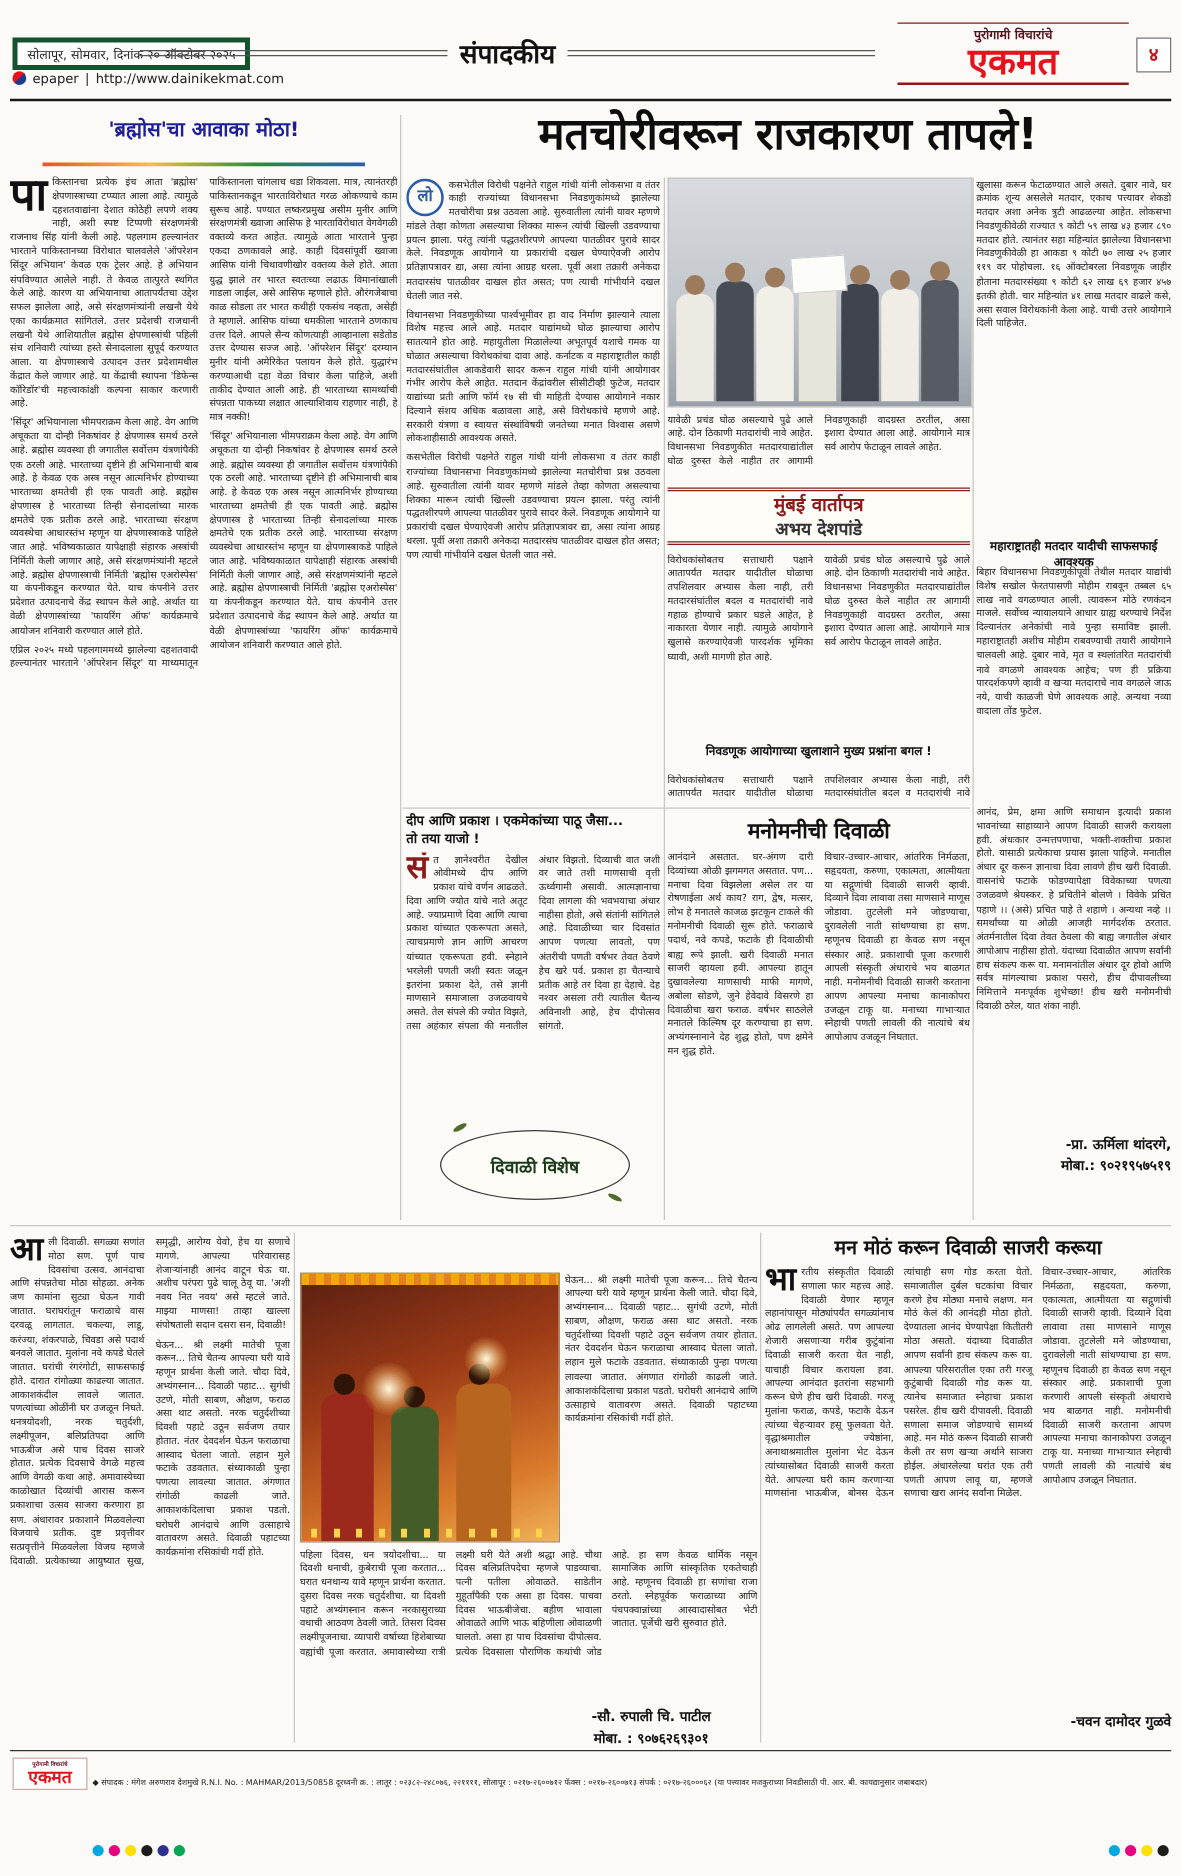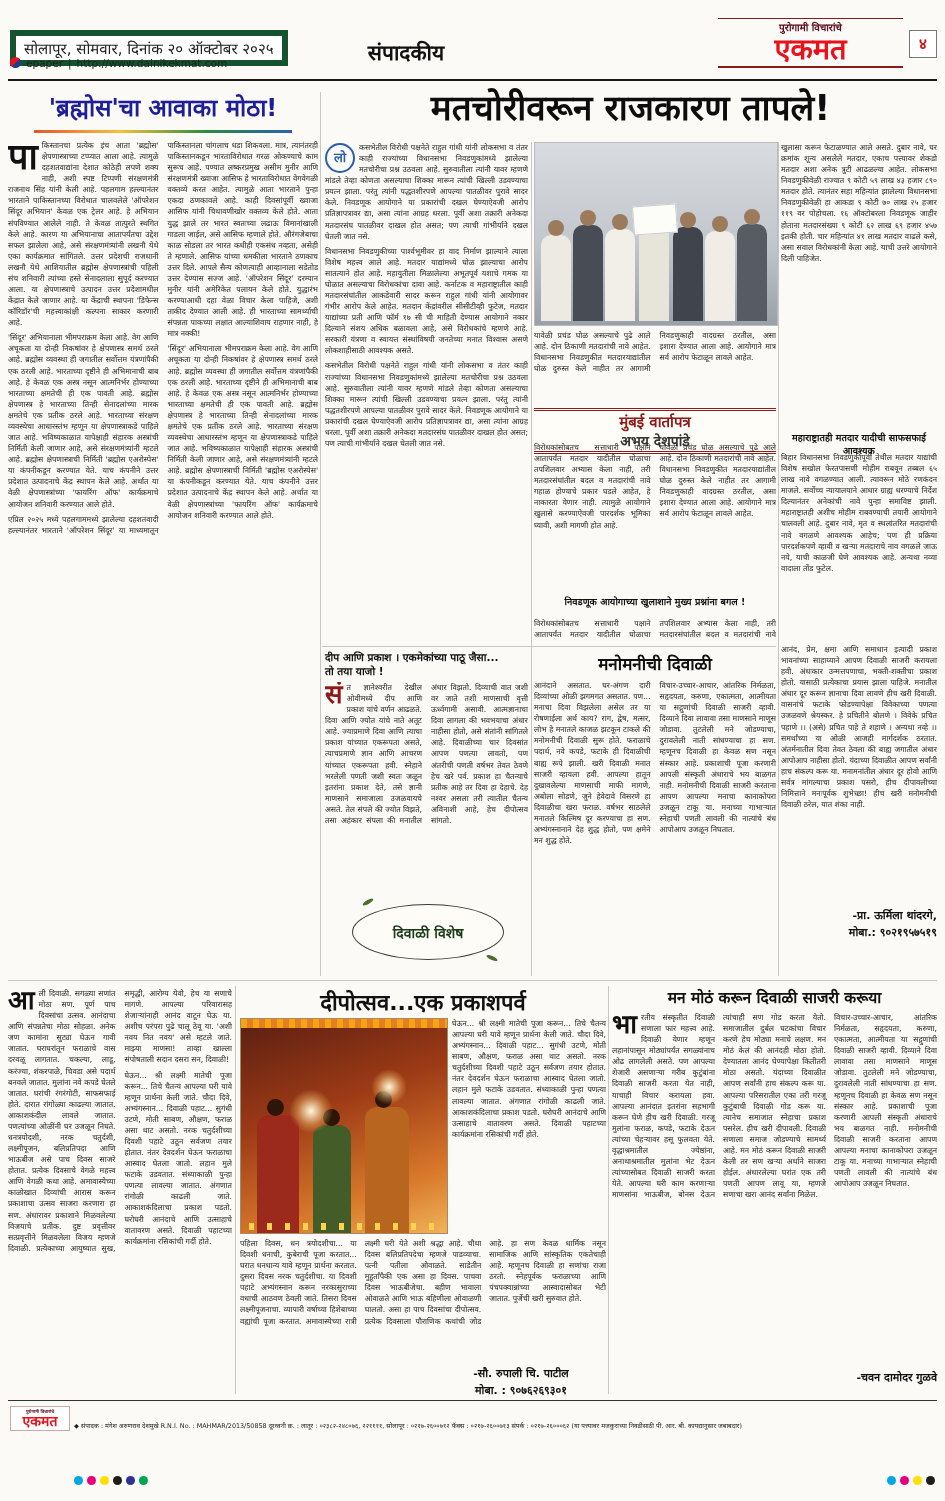--- a/index.html
+++ b/index.html
@@ -1,20 +1,20 @@
 <!DOCTYPE html>
 <html><head>
 <meta charset="utf-8">
 <style>
   html,body{margin:0;padding:0;background:#e8e8e4;}
   .page{position:relative;width:945px;height:1501px;margin:0 auto;background:#fbfaf6;
         font-family:"DejaVu Sans",sans-serif;color:#1c1c1c;overflow:hidden;}
   
-  .dateline{position:absolute;left:10px;top:30px;border:6px solid #14532d;padding:2px 8px;font-size:15px;color:#222;background:#fff;}
-  .title-row{position:absolute;left:112px;top:26px;width:588px;height:32px;display:flex;align-items:center;gap:10px;flex-direction:column;}
+  .dateline{position:absolute;left:10px;top:30px;border:4px solid #14532d;padding:2px 8px;font-size:10px;color:#222;background:#fff;}
+  .title-row{position:absolute;left:112px;top:26px;width:588px;height:32px;display:flex;align-items:center;gap:10px;}
   .hline{flex:1;height:3px;border-top:1px solid #555;border-bottom:1px solid #555;}
   .section-title{font-size:21px;font-weight:700;color:#111;white-space:nowrap;}
   .masthead{position:absolute;right:42px;top:18px;width:185px;text-align:center;border-top:1px solid #8b1a1a;border-bottom:2px solid #8b1a1a;padding:1px 0 2px;}
   .masthead .tagline{font-size:10px;font-weight:700;color:#5a1020;}
   .masthead .brand{font-size:29px;font-weight:800;color:#e8111c;line-height:1.05;}
   .pagenum{position:absolute;right:8px;top:30px;width:26px;height:26px;border:1px solid #777;text-align:center;line-height:26px;font-size:15px;font-weight:700;color:#c4161c;background:#fff;}
   .epaper-row{position:absolute;left:10px;top:57px;font-size:10.5px;color:#222;display:flex;align-items:flex-start;gap:5px;}
   .epaper-icon{width:11px;height:11px;border-radius:50%;background:linear-gradient(135deg,#e8111c 50%,#1d3c8f 50%);display:inline-block;}
   .hr-bold{position:absolute;left:8px;top:79px;width:929px;border-top:2px solid #1a1a1a;}
   
@@ -24,29 +24,29 @@
   .t{position:absolute;font-size:7.7px;line-height:1.44;text-align:justify;color:#1d1d1d;overflow:hidden;}
   .t .p{margin:0 0 4px 0;}
   .cols2{column-count:2;column-gap:9px;}
   .cols3{column-count:3;column-gap:8px;}
   .dropcap{float:left;font-weight:700;line-height:0.9;margin:1px 4px 0 0;}
   .dc-big{font-size:36px;color:#111;}
   .dc-med{font-size:26px;color:#111;}
   .dc-red{font-size:26px;color:#8b1a1a;}
   .dc-circle{float:left;width:26px;height:26px;border:2px solid #2a5caa;border-radius:50%;color:#2a5caa;font-weight:700;font-size:13px;display:flex;align-items:center;justify-content:center;margin:1px 4px 1px 0;}
   
-  .hl-brahmos{position:absolute;left:8px;top:94px;width:310px;text-align:center;font-size:24px;font-weight:800;color:#1e1e96;line-height:1.2;}
+  .hl-brahmos{position:absolute;left:8px;top:94px;width:310px;text-align:center;font-size:16px;font-weight:800;color:#1e1e96;line-height:1.2;}
   .hl-underline{position:absolute;left:34px;top:130px;width:258px;height:3px;background:linear-gradient(90deg,#e8552a,#f5c13d,#2b8a3e,#2b5fb0);}
   .hl-main{position:absolute;left:324px;top:88px;width:613px;text-align:center;font-size:35px;font-weight:800;color:#0d0d0d;line-height:1.15;}
   .hl-mid{position:absolute;font-weight:800;color:#111;text-align:center;}
   .crosshead{position:absolute;font-size:9.5px;font-weight:700;color:#111;text-align:center;line-height:1.3;}
   .subhead-b{position:absolute;font-size:9.5px;font-weight:700;color:#111;text-align:center;line-height:1.35;}
   .byline{position:absolute;font-size:11px;font-weight:700;color:#111;line-height:1.5;}
   
-  .vbox{position:absolute;left:534px;top:408px;width:242px;height:46px;border-top:3px double #8b1a1a;border-bottom:3px double #8b1a1a;background:#fffdf8;text-align:center;padding-top:3px;box-sizing:border-box;}
+  .vbox{position:absolute;left:534px;top:390px;width:242px;height:46px;border-top:3px double #8b1a1a;border-bottom:3px double #8b1a1a;background:#fffdf8;text-align:center;padding-top:3px;box-sizing:border-box;}
   .vbox .vt{font-size:15px;font-weight:800;color:#8b1a1a;line-height:1.1;}
   .vbox .va{font-size:14px;color:#333;font-weight:700;}
   
   .badge{position:absolute;left:352px;top:904px;width:150px;height:54px;border:1.5px solid #3a3a3a;border-radius:50%;display:flex;align-items:center;justify-content:center;font-size:14px;font-weight:800;color:#1b3b1b;background:#fdfcf7;}
   .leaf{position:absolute;width:12px;height:4px;background:#4f6b2e;border-radius:50%;}
   
   .photo1{position:absolute;left:534px;top:142px;width:242px;height:182px;background:linear-gradient(180deg,#d8dbdf 0%,#c2c7cd 55%,#9aa0a8 100%);overflow:hidden;border:1px solid #bbb;}
   .pfig{position:absolute;bottom:4px;width:30px;border-radius:10px 10px 0 0;}
   .pfig::before{content:"";position:absolute;top:-15px;left:7px;width:16px;height:16px;border-radius:50%;background:#9c7a5c;}
   .photo1 .pfig:nth-of-type(1){left:6px;height:86px;background:#eceae3;}
@@ -193,21 +193,20 @@
     <div class="p">आनंदाने असतात. घर-अंगण दारी दिव्यांच्या ओळी झगमगत असतात. पण... मनाचा दिवा विझलेला असेल तर या रोषणाईला अर्थ काय? राग, द्वेष, मत्सर, लोभ हे मनातले काजळ झटकून टाकले की मनोमनीची दिवाळी सुरू होते. फराळाचे पदार्थ, नवे कपडे, फटाके ही दिवाळीची बाह्य रूपे झाली. खरी दिवाळी मनात साजरी व्हायला हवी. आपल्या हातून दुखावलेल्या माणसाची माफी मागणे, अबोला सोडणे, जुने हेवेदावे विसरणे हा दिवाळीचा खरा फराळ. वर्षभर साठलेले मनातले किल्मिष दूर करण्याचा हा सण. अभ्यंगस्नानाने देह शुद्ध होतो, पण क्षमेने मन शुद्ध होते.</div>
     <div class="p">विचार-उच्चार-आचार, आंतरिक निर्मळता, सहृदयता, करुणा, एकात्मता, आत्मीयता या सद्गुणांची दिवाळी साजरी व्हावी. दिव्याने दिवा लावावा तसा माणसाने माणूस जोडावा. तुटलेली मने जोडण्याचा, दुरावलेली नाती सांधण्याचा हा सण. म्हणूनच दिवाळी हा केवळ सण नसून संस्कार आहे. प्रकाशाची पूजा करणारी आपली संस्कृती अंधाराचे भय बाळगत नाही. मनोमनीची दिवाळी साजरी करताना आपण आपल्या मनाचा कानाकोपरा उजळून टाकू या. मनाच्या गाभाऱ्यात स्नेहाची पणती लावली की नात्यांचे बंध आपोआप उजळून निघतात.</div>
   </div>
 
   <div class="t cols2" style="left:8px;top:988px;width:224px;height:406px;">
     <span class="dropcap dc-med">आ</span>
     <div class="p">ली दिवाळी. सगळ्या सणांत मोठा सण. पूर्ण पाच दिवसांचा उत्सव. आनंदाचा आणि संपन्नतेचा मोठा सोहळा. अनेक जण कामांना सुट्या घेऊन गावी जातात. घराघरांतून फराळाचे वास दरवळू लागतात. चकल्या, लाडू, करंज्या, शंकरपाळे, चिवडा असे पदार्थ बनवले जातात. मुलांना नवे कपडे घेतले जातात. घरांची रंगरंगोटी, साफसफाई होते. दारात रांगोळ्या काढल्या जातात. आकाशकंदील लावले जातात. पणत्यांच्या ओळींनी घर उजळून निघते. धनत्रयोदशी, नरक चतुर्दशी, लक्ष्मीपूजन, बलिप्रतिपदा आणि भाऊबीज असे पाच दिवस साजरे होतात. प्रत्येक दिवसाचे वेगळे महत्त्व आणि वेगळी कथा आहे. अमावास्येच्या काळोखात दिव्यांची आरास करून प्रकाशाचा उत्सव साजरा करणारा हा सण. अंधारावर प्रकाशाने मिळवलेल्या विजयाचे प्रतीक. दुष्ट प्रवृत्तीवर सत्प्रवृत्तीने मिळवलेला विजय म्हणजे दिवाळी. प्रत्येकाच्या आयुष्यात सुख, समृद्धी, आरोग्य येवो, हेच या सणाचे मागणे. आपल्या परिवारासह शेजाऱ्यांनाही आनंद वाटून घेऊ या. अशीच परंपरा पुढे चालू ठेवू या. 'अशी नवय नित नवय' असे म्हटले जाते. माझ्या माणसा! ताव्हा खाल्ला संपोषताली सदान दसरा सन, दिवाळी!</div>
     <div class="p">घेऊन... श्री लक्ष्मी मातेची पूजा करून... तिचे चैतन्य आपल्या घरी यावे म्हणून प्रार्थना केली जाते. चौदा दिवे, अभ्यंगस्नान... दिवाळी पहाट... सुगंधी उटणे, मोती साबण, औक्षण, फराळ असा थाट असतो. नरक चतुर्दशीच्या दिवशी पहाटे उठून सर्वजण तयार होतात. नंतर देवदर्शन घेऊन फराळाचा आस्वाद घेतला जातो. लहान मुले फटाके उडवतात. संध्याकाळी पुन्हा पणत्या लावल्या जातात. अंगणात रांगोळी काढली जाते. आकाशकंदिलाचा प्रकाश पडतो. घरोघरी आनंदाचे आणि उत्साहाचे वातावरण असते. दिवाळी पहाटच्या कार्यक्रमांना रसिकांची गर्दी होते.</div>
   </div>
 
-  <div class="hl-mid" style="left:240px;top:986px;width:366px;font-size:22px;">दीपोत्सव...एक प्रकाशपर्व</div>
 
   <div class="photo2">
     <span class="garland"></span>
     <span class="dfig"></span>
     <span class="dfig"></span>
     <span class="dfig"></span>
     <span class="glow" style="left:48px;top:70px;width:44px;height:44px;"></span>
     <span class="glow" style="left:130px;top:50px;width:36px;height:36px;"></span>
     <span class="diyas"></span>
   </div>

